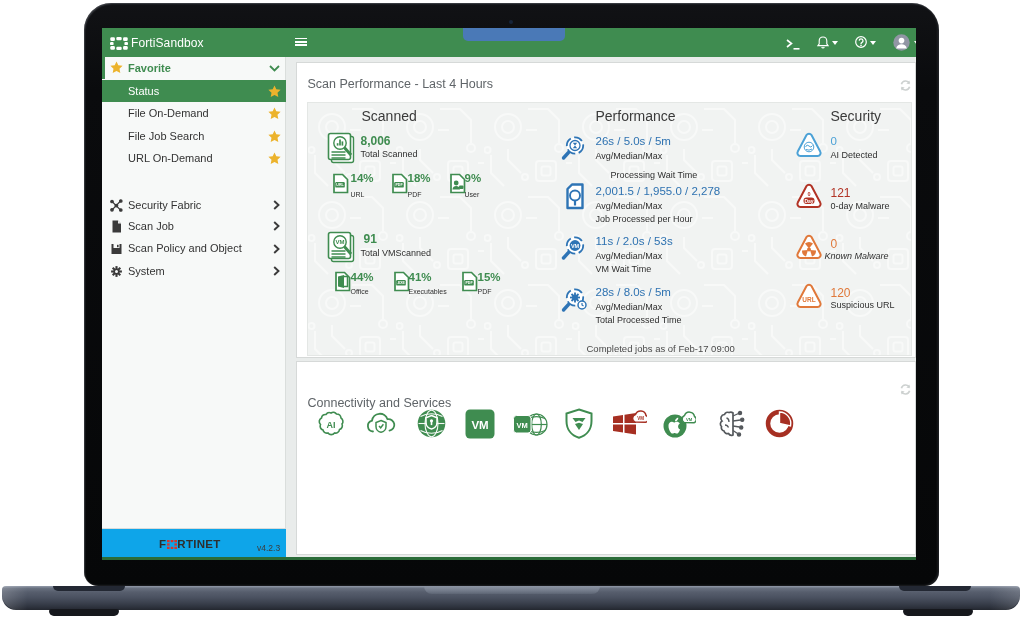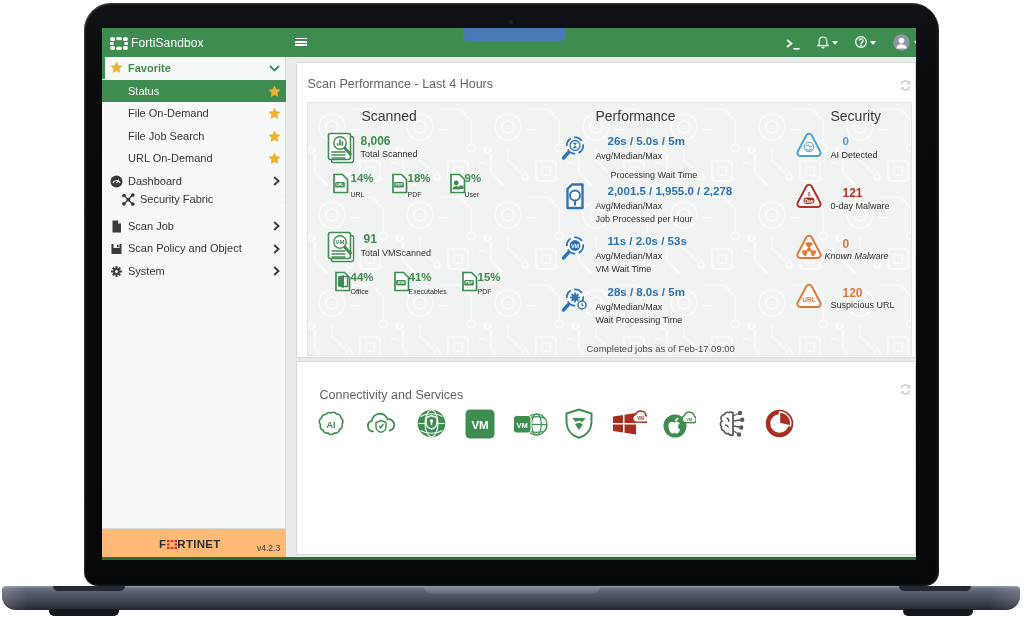--- a/index.html
+++ b/index.html
@@ -34,31 +34,31 @@
 #bluetab { position:absolute; left:361px; top:0; width:101.5px; height:13px; background:#4a79b7; border-radius:0 0 5px 5px; }
 #logotext { position:absolute; left:29px; top:8px; font-size:12px; color:#fff; font-weight:500; letter-spacing:.1px; }
 .wicaret { width:0; height:0; border-left:3.5px solid transparent; border-right:3.5px solid transparent; border-top:4px solid #fff; }
 
 
 #sidebar { position:absolute; left:0; top:28.5px; width:184px; height:503.5px; background:#f7f9f8; border-right:1px solid #dadedc; }
 .mrow { position:absolute; left:0; width:184px; height:22.5px; font-size:11px; color:#333; }
 .mrow .lbl { position:absolute; left:26px; top:5px; }
 .mrow .licon { position:absolute; left:8px; top:5px; width:13px; height:13px; }
 .mrow .rstar { position:absolute; left:166px; top:5px; }
-#sbfoot { position:absolute; left:0; top:471.5px; width:183.5px; height:32px; background:#fdba74; border-top:1px solid #d8dbda; }
+#sbfoot { position:absolute; left:0; top:471.5px; width:183.5px; height:32px; background:#0ea5e9; border-top:1px solid #d8dbda; }
 
 
 #content { position:absolute; left:184px; top:28.5px; width:630px; height:503.5px; background:#e9eceb; }
 .card { position:absolute; background:#fff; border:1px solid #d6d9d8; }
 .cardtitle { position:absolute; left:11px; font-size:12.5px; color:#5f6468; }
 .refresh { position:absolute; }
 #panel { position:absolute; left:10px; top:39.5px; width:605px; height:253.5px; background:#f1f3f2; border:1px solid #e4e7e5; overflow:hidden; }
 .coltitle { position:absolute; font-size:14px; color:#3a3a3a; }
 .gnum { position:absolute; font-size:12px; font-weight:bold; color:#3f8c50; }
-.bnum { position:absolute; font-size:11.5px; font-weight:bold; color:#2e72b1;margin-left:12px; }
+.bnum { position:absolute; font-size:11.5px; font-weight:normal; color:#2e72b1; }
 .slab { position:absolute; font-size:9px; color:#2f2f2f; }
 .tlab { position:absolute; font-size:7px; color:#2f2f2f; }
 .pct { position:absolute; font-size:11.5px; font-weight:bold; color:#3f8c50; }
 </style>
 </head>
 <body>
 <div id="stage">
   <div id="lid"></div>
   <div id="cam"></div>
   <div id="screen">
@@ -134,32 +134,21 @@
         <svg class="rstar" width="13" height="13" viewBox="0 0 13 13">
             <path d="M6.5 0.5 L8.3 4.3 L12.6 4.8 L9.5 7.7 L10.3 12 L6.5 9.9 L2.7 12 L3.5 7.7 L0.4 4.8 L4.7 4.3 Z" fill="#ecb32c"></path>
           </svg>
       </div>
       <div class="mrow" style="top:90.5px;padding-left:40px;">
         <span class="lbl">URL On-Demand</span>
         <svg class="rstar" width="13" height="13" viewBox="0 0 13 13">
             <path d="M6.5 0.5 L8.3 4.3 L12.6 4.8 L9.5 7.7 L10.3 12 L6.5 9.9 L2.7 12 L3.5 7.7 L0.4 4.8 L4.7 4.3 Z" fill="#ecb32c"></path>
           </svg>
       </div>
-      <div class="mrow" style="top:113px;">
-        <svg class="licon" width="13" height="13" viewBox="0 0 13 13">
-            <circle cx="6.5" cy="6.5" r="6" fill="#3a3a3a"></circle>
-            <path d="M3 8 A3.7 3.7 0 0 1 10 8" fill="none" stroke="#fff" stroke-width="1.2"></path>
-            <line x1="6.5" y1="8" x2="8.7" y2="4.6" stroke="#fff" stroke-width="1.1"></line>
-          </svg>
-        <span class="lbl">Dashboard</span>
-          <svg class="abs" style="left:170.5px;top:6.5px;" width="7" height="10" viewBox="0 0 7 10">
-            <path d="M1.2 1 L5.5 5 L1.2 9" fill="none" stroke="#3b3b3b" stroke-width="1.9"></path>
-          </svg>
-      </div>
-      <div class="mrow" style="top:131px;margin-left:12px;">
+      <div class="mrow" style="top:137px;">
         <svg class="licon" width="13" height="13" viewBox="0 0 13 13">
           <g stroke="#3a3a3a" stroke-width="1.1" fill="#3a3a3a">
             <line x1="2" y1="2.5" x2="10.5" y2="11"></line>
               <line x1="10.5" y1="2" x2="2.5" y2="10.5"></line>
             <circle cx="2" cy="2.5" r="1.3"></circle>
               <circle cx="10.8" cy="11" r="1.3"></circle>
               <circle cx="10.8" cy="2" r="1.3"></circle>
               <circle cx="2" cy="10.8" r="1.3"></circle>
               <circle cx="6.4" cy="6.6" r="1.4"></circle>
           </g>
@@ -395,36 +384,36 @@
           <div class="slab" style="left:288px;top:48px;">Avg/Median/Max</div>
           <div class="slab" style="left:288px;top:67px;padding-left:15px;">Processing Wait Time</div>
           <div class="bnum" style="left:288px;top:82px;">2,001.5 / 1,955.0 / 2,278</div>
           <div class="slab" style="left:288px;top:98px;">Avg/Median/Max</div>
           <div class="slab" style="left:288px;top:111px;">Job Processed per Hour</div>
           <div class="bnum" style="left:288px;top:132px;">11s / 2.0s / 53s</div>
           <div class="slab" style="left:288px;top:148px;">Avg/Median/Max</div>
           <div class="slab" style="left:288px;top:161px;">VM Wait Time</div>
           <div class="bnum" style="left:288px;top:183px;">28s / 8.0s / 5m</div>
           <div class="slab" style="left:288px;top:199px;">Avg/Median/Max</div>
-          <div class="slab" style="left:288px;top:212px;">Wait Processing Time</div>
+          <div class="slab" style="left:288px;top:212px;">Total Processed Time</div>
 
           <div class="coltitle" style="left:523px;top:4.5px;">Security</div>
           <div class="bnum" style="left:523px;top:32px;color:#4ba1d6;">0</div>
           <div class="slab" style="left:523px;top:47px;">AI Detected</div>
           <div class="bnum" style="left:523px;top:83px;color:#b23325;font-size:12px;">121</div>
           <div class="slab" style="left:523px;top:98px;">0-day Malware</div>
           <div class="bnum" style="left:523px;top:134px;color:#e0783a;font-size:12px;">0</div>
           <div class="slab" style="left:517px;top:148px;font-style:italic;">Known Malware</div>
           <div class="bnum" style="left:523px;top:183px;color:#e0783a;font-size:12px;">120</div>
           <div class="slab" style="left:523px;top:197px;">Suspicious URL</div>
           <div class="slab" style="left:279px;top:240px;font-size:9.5px;color:#4a4a4a;">Completed jobs as of Feb-17 09:00</div>
         </div>
       </div>
       <div class="card" id="card2" style="left:9.5px;top:304px;width:620.5px;height:194.5px;">
-        <div class="cardtitle" style="top:26px;margin-left:12px;">Connectivity and Services</div>
+        <div class="cardtitle" style="top:34px;">Connectivity and Services</div>
         <svg class="refresh" style="right:3.5px;top:21px;" width="13" height="13" viewBox="0 0 13 13">
           <path d="M2.4 5.2 A4.4 4.4 0 0 1 10.6 4.4" fill="none" stroke="#cdd1d0" stroke-width="1.6"></path>
           <path d="M10.6 7.8 A4.4 4.4 0 0 1 2.4 8.6" fill="none" stroke="#cdd1d0" stroke-width="1.6"></path>
           <path d="M10.6 1.6 L10.6 5.2 L7.4 4.4 Z" fill="#cdd1d0"></path>
           <path d="M2.4 11.4 L2.4 7.8 L5.6 8.6 Z" fill="#cdd1d0"></path>
         </svg>
         <div id="connrow">
 
           <svg class="abs" style="left:19px;top:47px;" width="30" height="30" viewBox="0 0 30 30">
             <path d="M10 5.5 a4 4 0 0 1 5 -1.5 a4 4 0 0 1 5.5 1 a4.5 4.5 0 0 1 4.5 4 a4 4 0 0 1 1 6 a4 4 0 0 1 -2.5 5.5 a4 4 0 0 1 -5 3.5 a4 4 0 0 1 -6.5 0 a4 4 0 0 1 -5 -3 a4 4 0 0 1 -2.5 -5.5 a4 4 0 0 1 1 -6.5 a4.2 4.2 0 0 1 4.5 -3.5 Z" fill="#fff" stroke="#3f8c50" stroke-width="1.6"></path>

